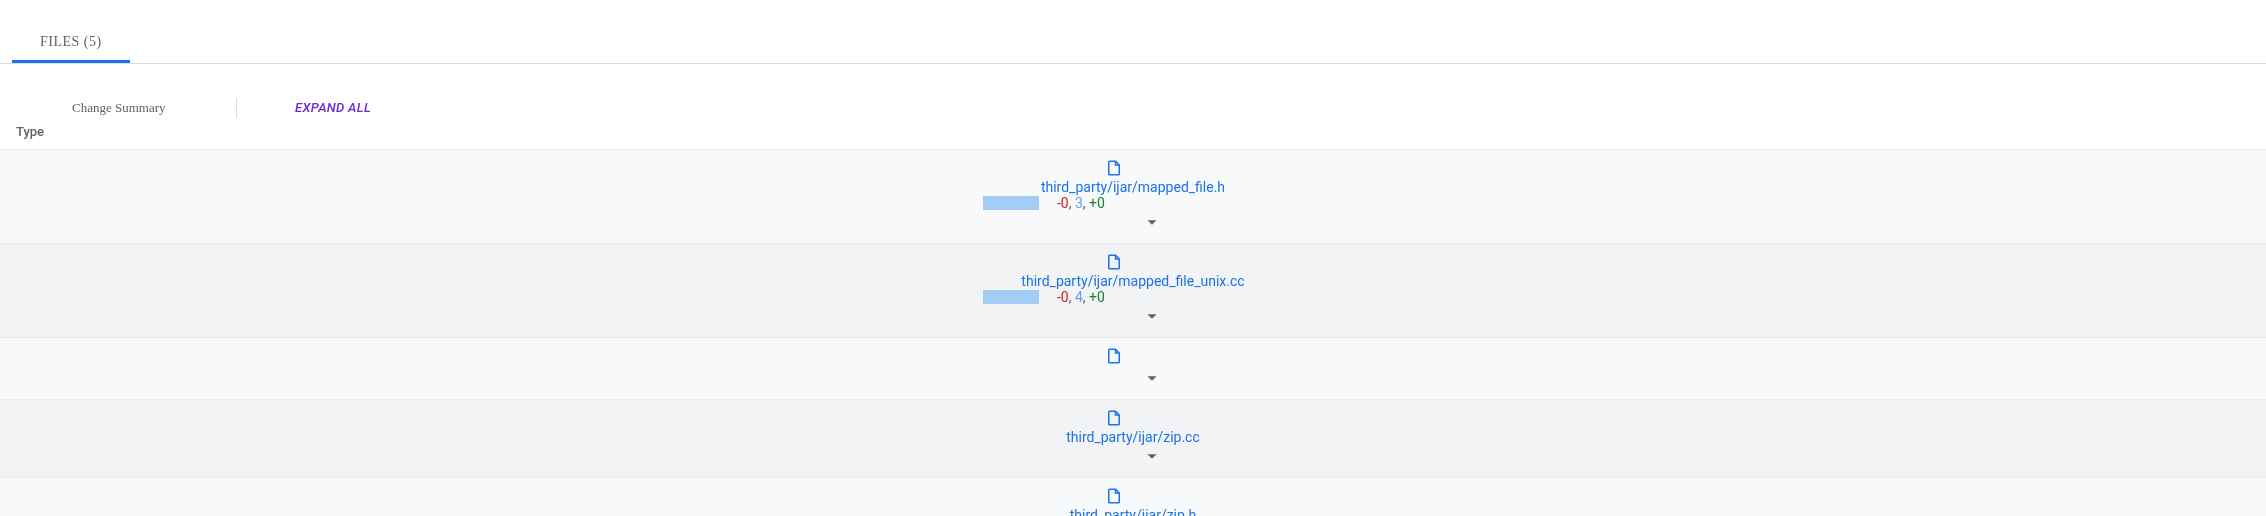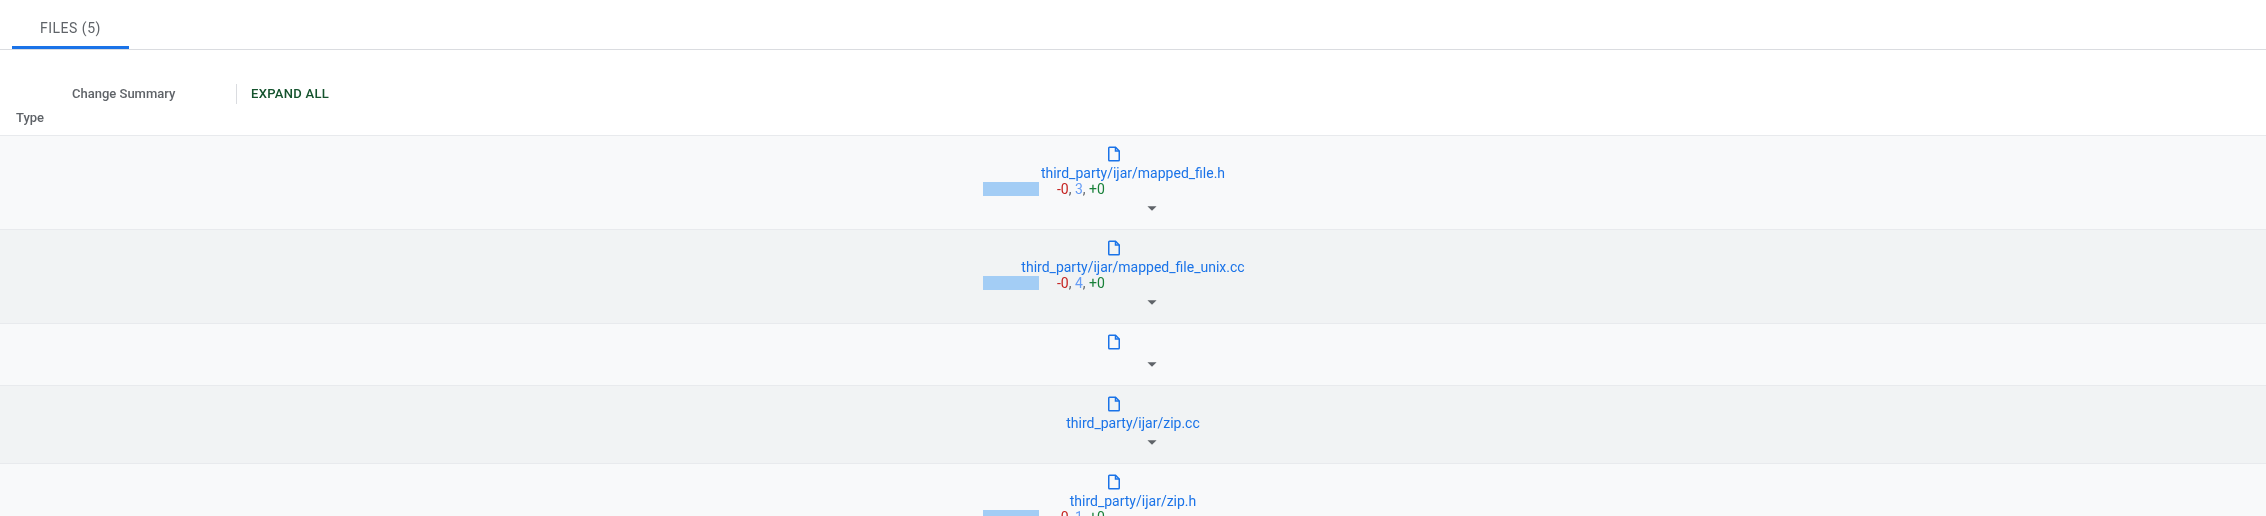--- a/index.html
+++ b/index.html
@@ -5,21 +5,22 @@
     * { box-sizing: border-box; margin: 0; padding: 0; }
     body {
       font-family: Roboto, "Helvetica Neue", Arial, sans-serif;
       background: #fff;
       color: #202124;
       font-size: 14px;
     }
     .tabs-bar {
       border-bottom: 1px solid #dadce0;
       background: #fff;
-      padding-top: 10px;
+      padding-top: 24px;
+      font-family: Liberation Serif, serif;
     }
     .tabs-inner {
       display: flex;
       align-items: flex-end;
       padding: 0 12px;
     }
     .tab {
       padding: 10px 28px 10px 28px;
       font-size: 14px;
       letter-spacing: 0.5px;
@@ -33,28 +34,29 @@
     .header-row {
       display: flex;
       align-items: center;
       padding: 12px 16px 10px 16px;
       font-size: 13px;
       color: #5f6368;
       font-weight: 500;
     }
     .col-type { width: 56px; margin-top: 48px; }
     .col-path { flex: 1 1 auto; }
-    .col-summary-header { width: 150px; text-align: left; }
+    .col-summary-header { width: 150px; text-align: left; font-family: Liberation Serif, serif; }
     .col-expand-header {
       width: 120px;
-      text-align: left;
-      color: #14532d;
+      text-align: right;
+      color: #6d28d9;
       font-weight: 500;
       cursor: pointer;
       letter-spacing: 0.3px;
+      font-style: italic;
     }
     .vdivider {
       width: 1px;
       height: 20px;
       background: #dadce0;
       margin: 0 14px;
     }
     .file-row {
       display: flex;
       align-items: center;

